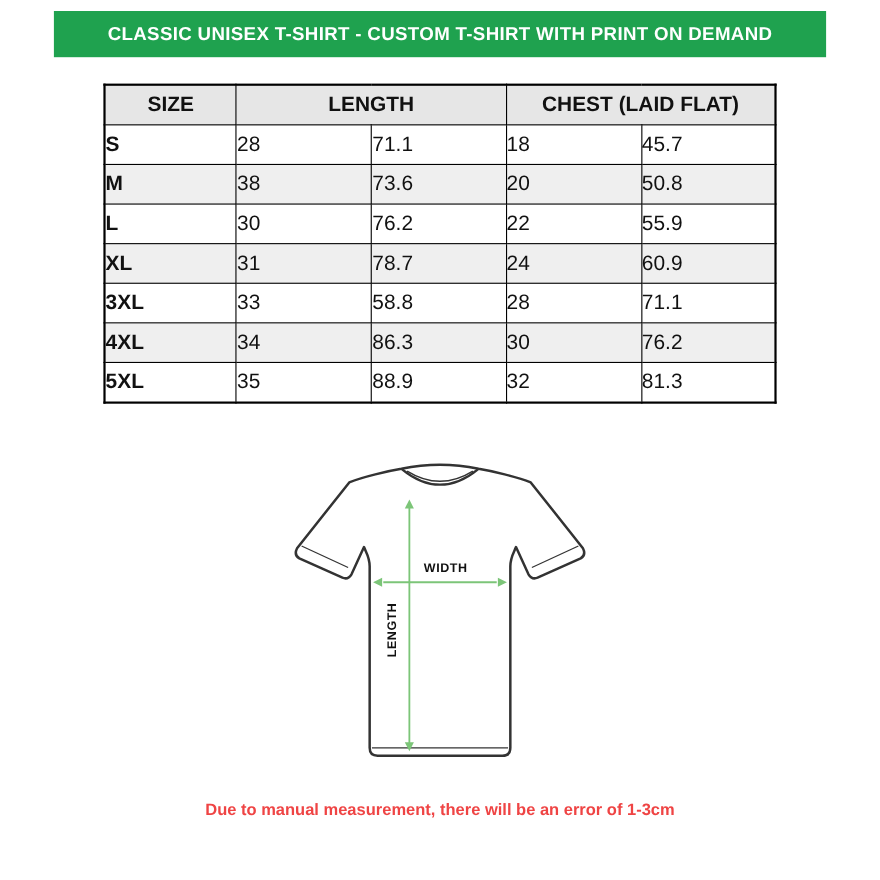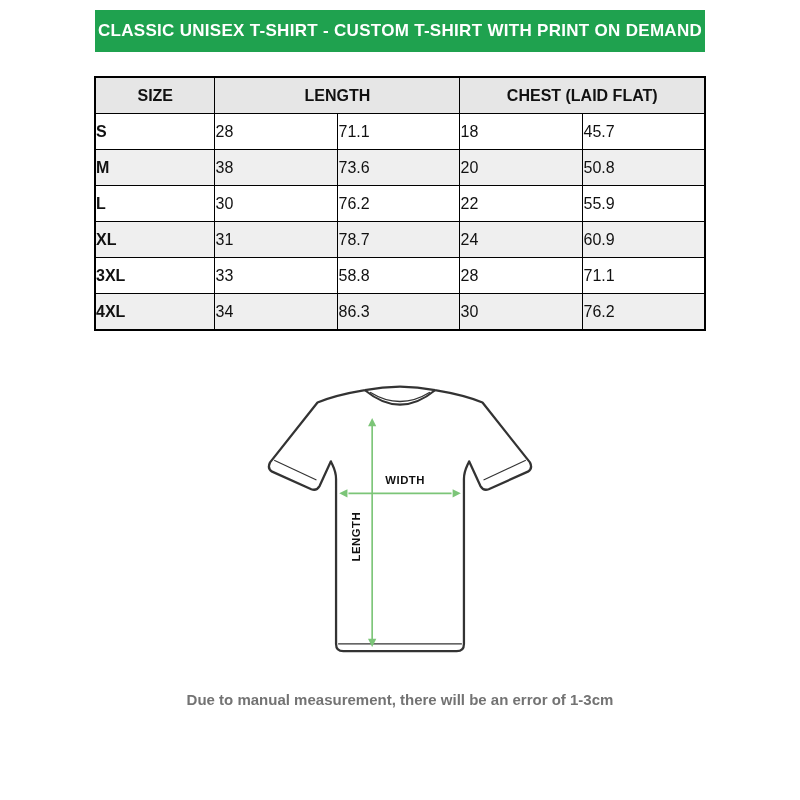--- a/index.html
+++ b/index.html
@@ -8,21 +8,21 @@
     background: #ffffff;
   }
   body {
     width: 800px;
     height: 800px;
     font-family: "Liberation Sans", sans-serif;
     color: #111;
     overflow: hidden;
   }
   .banner {
-    width: 610px;
+    width: 702px;
     height: 42px;
     margin: 10px auto 0 auto;
     background: #1fa24f;
     color: #ffffff;
     display: flex;
     align-items: center;
     justify-content: center;
     font-weight: bold;
     font-size: 17px;
     letter-spacing: 0.3px;
@@ -32,21 +32,21 @@
     width: 610px;
     margin: 24px auto 0 auto;
     border-collapse: collapse;
     border: 2px solid #000;
     table-layout: fixed;
   }
   .size-table th, .size-table td {
     border: 1px solid #000;
     height: 35px;
     vertical-align: middle;
-    font-size: 16px;
+    font-size: 19px;
     padding: 0;
   }
   .size-table thead th {
     background: #e6e6e6;
     font-weight: bold;
   }
   .size-table tbody tr:nth-child(odd)  { background: #ffffff; }
   .size-table tbody tr:nth-child(even) { background: #efefef; }
   .size-table td.size-cell { font-weight: bold; }
   .diagram {
@@ -56,21 +56,21 @@
   .diagram svg text {
     font-family: "Liberation Sans", sans-serif;
     font-weight: bold;
     font-size: 11px;
     fill: #111;
     letter-spacing: 0.5px;
   }
   .note {
     text-align: center;
     margin-top: 16px;
-    color: #737373;
+    color: #ef4444;
     font-weight: bold;
     font-size: 15px;
   }
 </style>
 </head>
 <body>
 
 <div class="page">
 
   <div class="banner">
@@ -128,20 +128,27 @@
         <td>28</td>
         <td>71.1</td>
       </tr>
       <tr>
         <td class="size-cell">4XL</td>
         <td>34</td>
         <td>86.3</td>
         <td>30</td>
         <td>76.2</td>
       </tr>
+      <tr>
+        <td class="size-cell">5XL</td>
+        <td>35</td>
+        <td>88.9</td>
+        <td>32</td>
+        <td>81.3</td>
+      </tr>
     </tbody>
   </table>
 
   <div class="diagram">
     <svg width="330" height="310" viewBox="0 0 320 300">
 
       <path d="M126 28 C114 30 92 35 80 40 L34 98 Q31 104 36 107 L74 124 Q79 126 82 121 L93 97
                C95 102 98 106 98 114 L98 274 Q98 281 105 281 L215 281 Q222 281 222 274 L222 114
                C222 106 225 102 227 97 L238 121 Q241 126 246 124 L284 107 Q289 104 286 98 L240 40
                C228 35 206 30 194 28 Q160 21 126 28 Z" fill="#ffffff" stroke="#333333" stroke-width="2.2" stroke-linejoin="round"></path>

